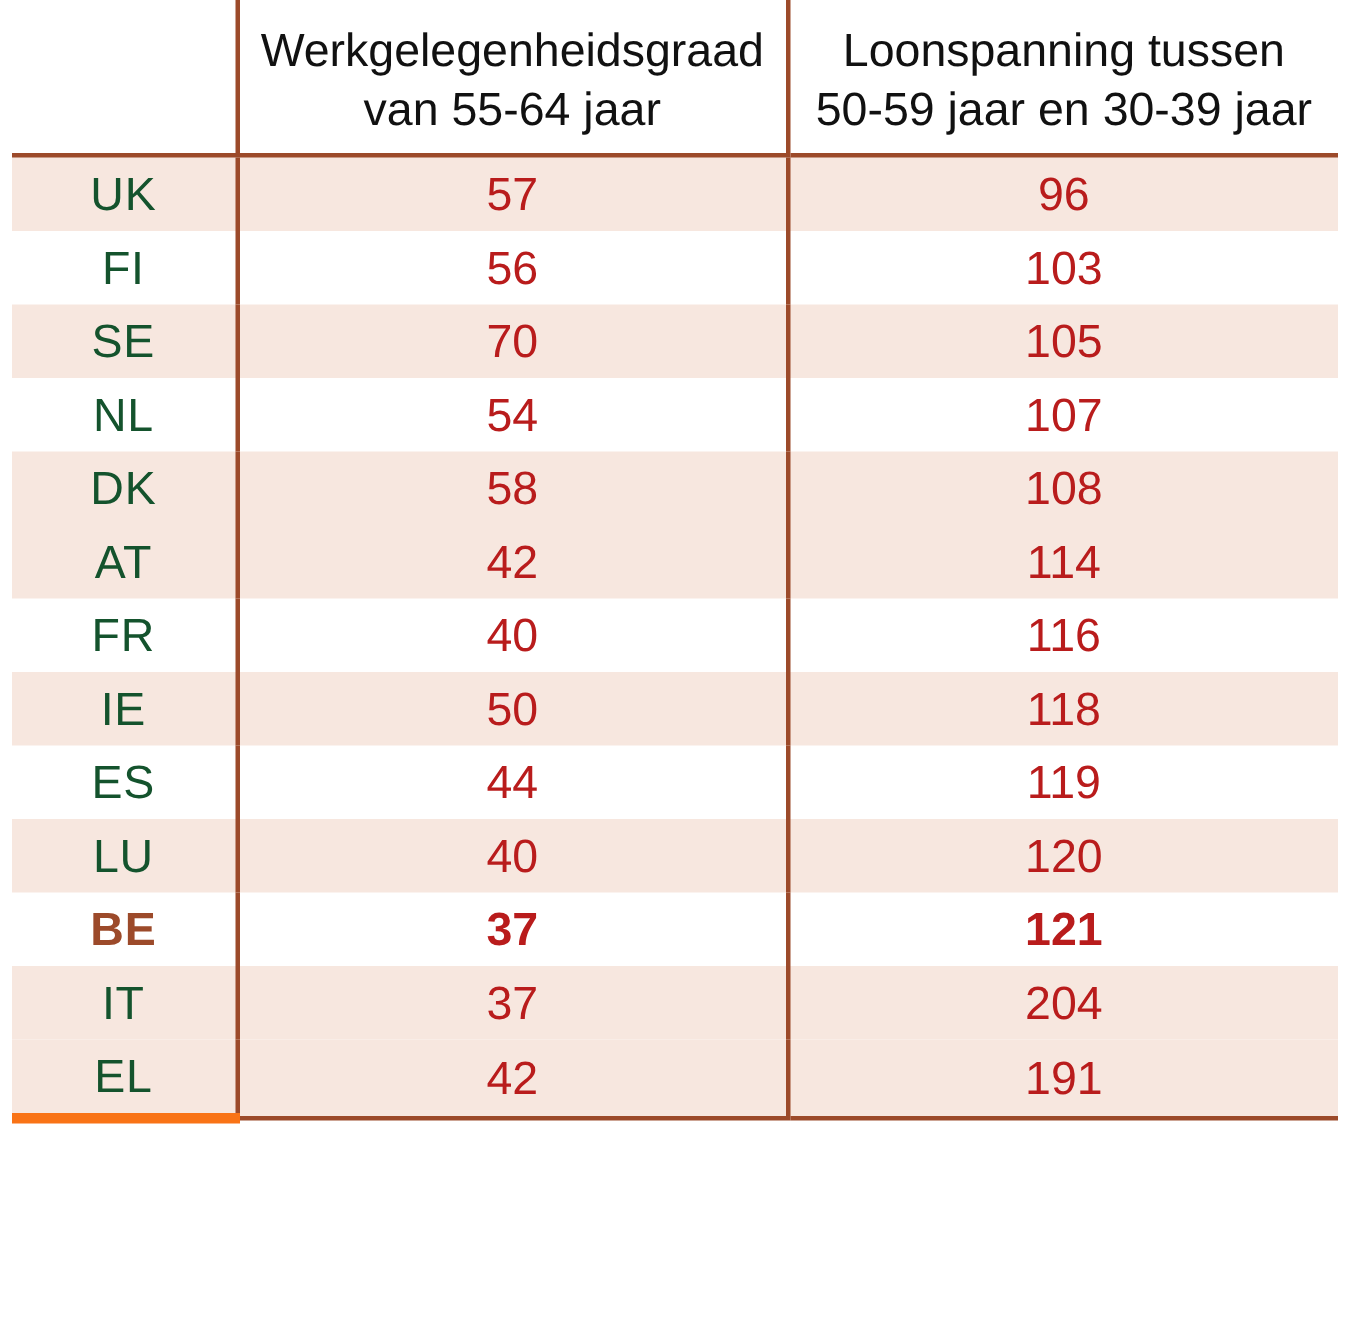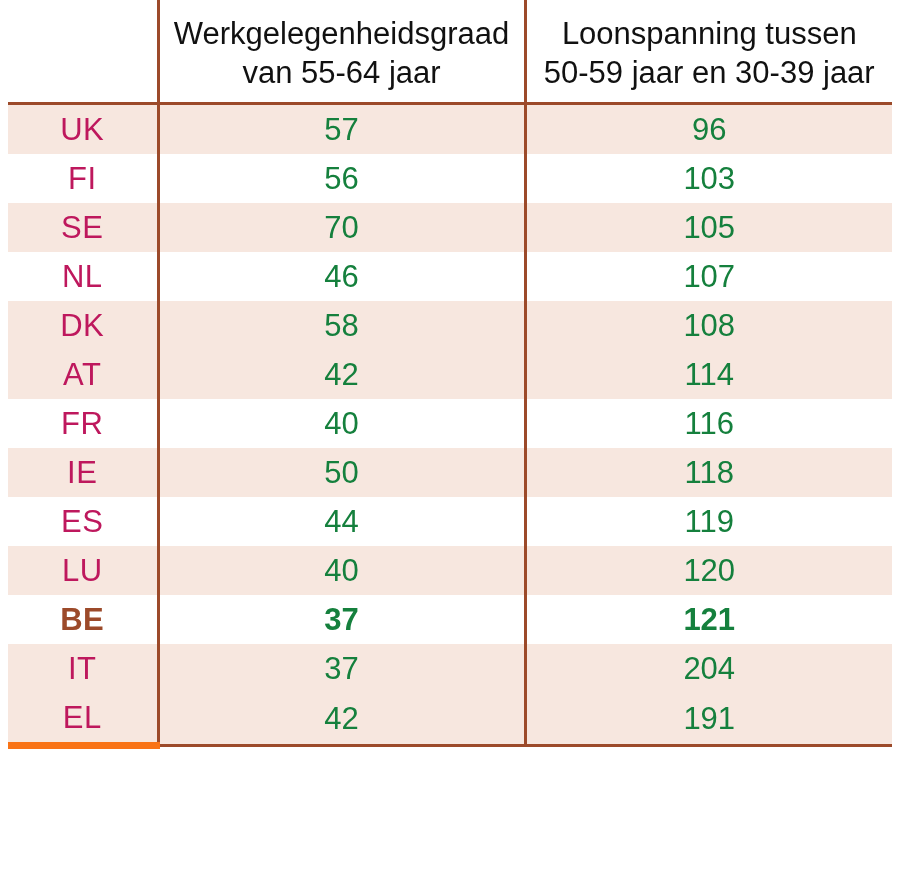--- a/index.html
+++ b/index.html
@@ -45,29 +45,29 @@
     line-height: 1.26;
     text-align: center;
     padding: 14px 6px 10px 6px;
     white-space: pre-line;
   }
 
   tbody tr td {
     padding: 0;
     height: 49px;
     font-size: 31px;
-    color: #15803d;
+    color: #b91c1c;
     text-align: center;
     vertical-align: middle;
   }
   tbody tr.shaded td {
     background: #f7e7df;
   }
   tbody td.code-cell {
-    color: #be185d;
+    color: #14532d;
     letter-spacing: 0.5px;
   }
   tbody td.val-cell {
     border-left: 3px solid #9c4a2a;
   }
   tbody tr.highlight td {
     font-weight: bold;
     margin-top: 44px;
   }
   tbody tr.highlight td.code-cell {
@@ -111,21 +111,21 @@
         <td class="val-cell">56</td>
         <td class="val-cell">103</td>
       </tr>
       <tr class="shaded">
         <td class="code-cell">SE</td>
         <td class="val-cell">70</td>
         <td class="val-cell">105</td>
       </tr>
       <tr>
         <td class="code-cell">NL</td>
-        <td class="val-cell">46</td>
+        <td class="val-cell">54</td>
         <td class="val-cell">107</td>
       </tr>
       <tr class="shaded">
         <td class="code-cell">DK</td>
         <td class="val-cell">58</td>
         <td class="val-cell">108</td>
       </tr>
       <tr class="shaded">
         <td class="code-cell">AT</td>
         <td class="val-cell">42</td>

